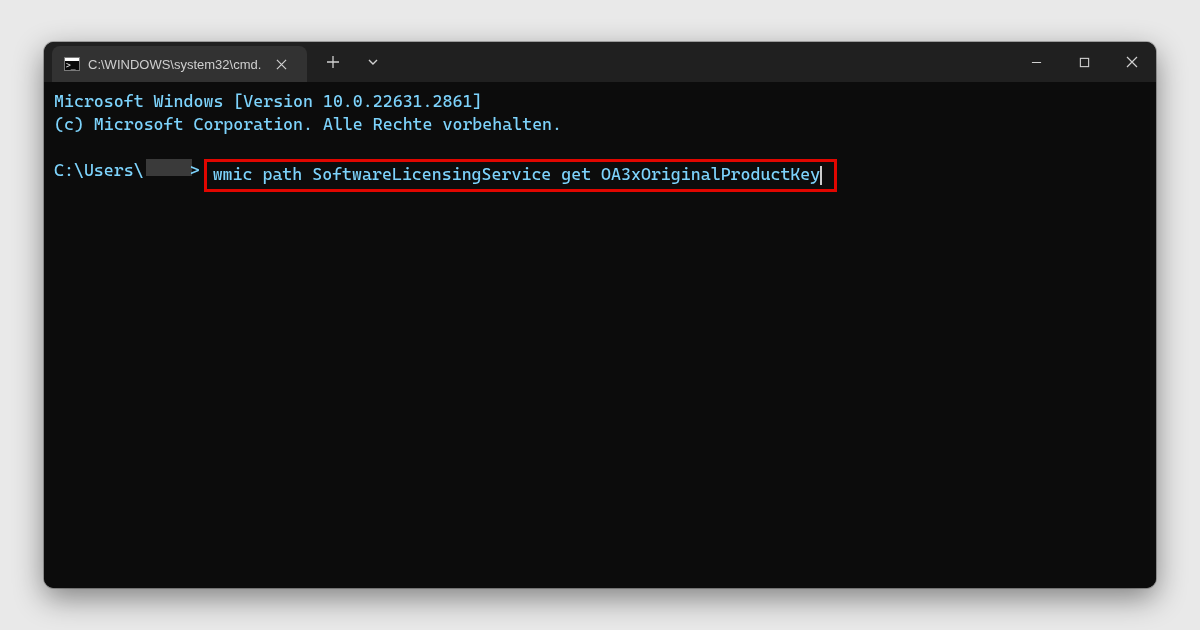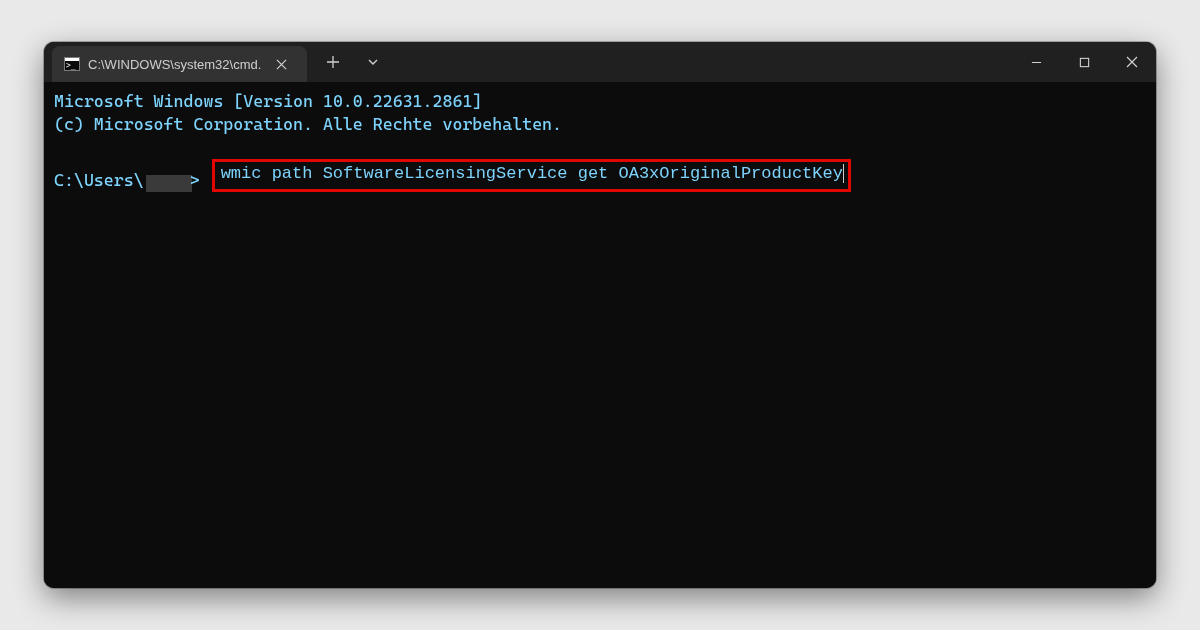--- a/index.html
+++ b/index.html
@@ -78,34 +78,33 @@
   .terminal-body {
     flex: 1;
     background: #0c0c0c;
     color: #7dd3fc;
     font-family: Consolas, "Cascadia Mono", "Liberation Mono", monospace;
     font-size: 17px;
     line-height: 1.35;
     padding: 8px 10px;
     white-space: pre;
   }
-  .prompt-line { display: flex; align-items: flex-end; }
+  .prompt-line { display: flex; align-items: flex-start; }
   .redacted {
     display: inline-block;
     width: 46px; height: 17px;
     background: #3a3a3a;
     vertical-align: middle;
     margin: 0 2px;
   }
   .gt { margin: 0 0 0 -4px; }
   .highlight-box {
     border: 3px solid #e10600;
-    padding: 1px 4px 3px 6px;
-    margin-left: 12px;
-    font-family: Liberation Mono, monospace;
+    padding: 1px 12px 3px 6px;
+    margin-left: 4px;
   }
   .cursor {
     display: inline-block;
     width: 1.5px; height: 19px;
     background: #cccccc;
     vertical-align: middle;
     margin-left: 0px;
   }
 </style>
 </head>

